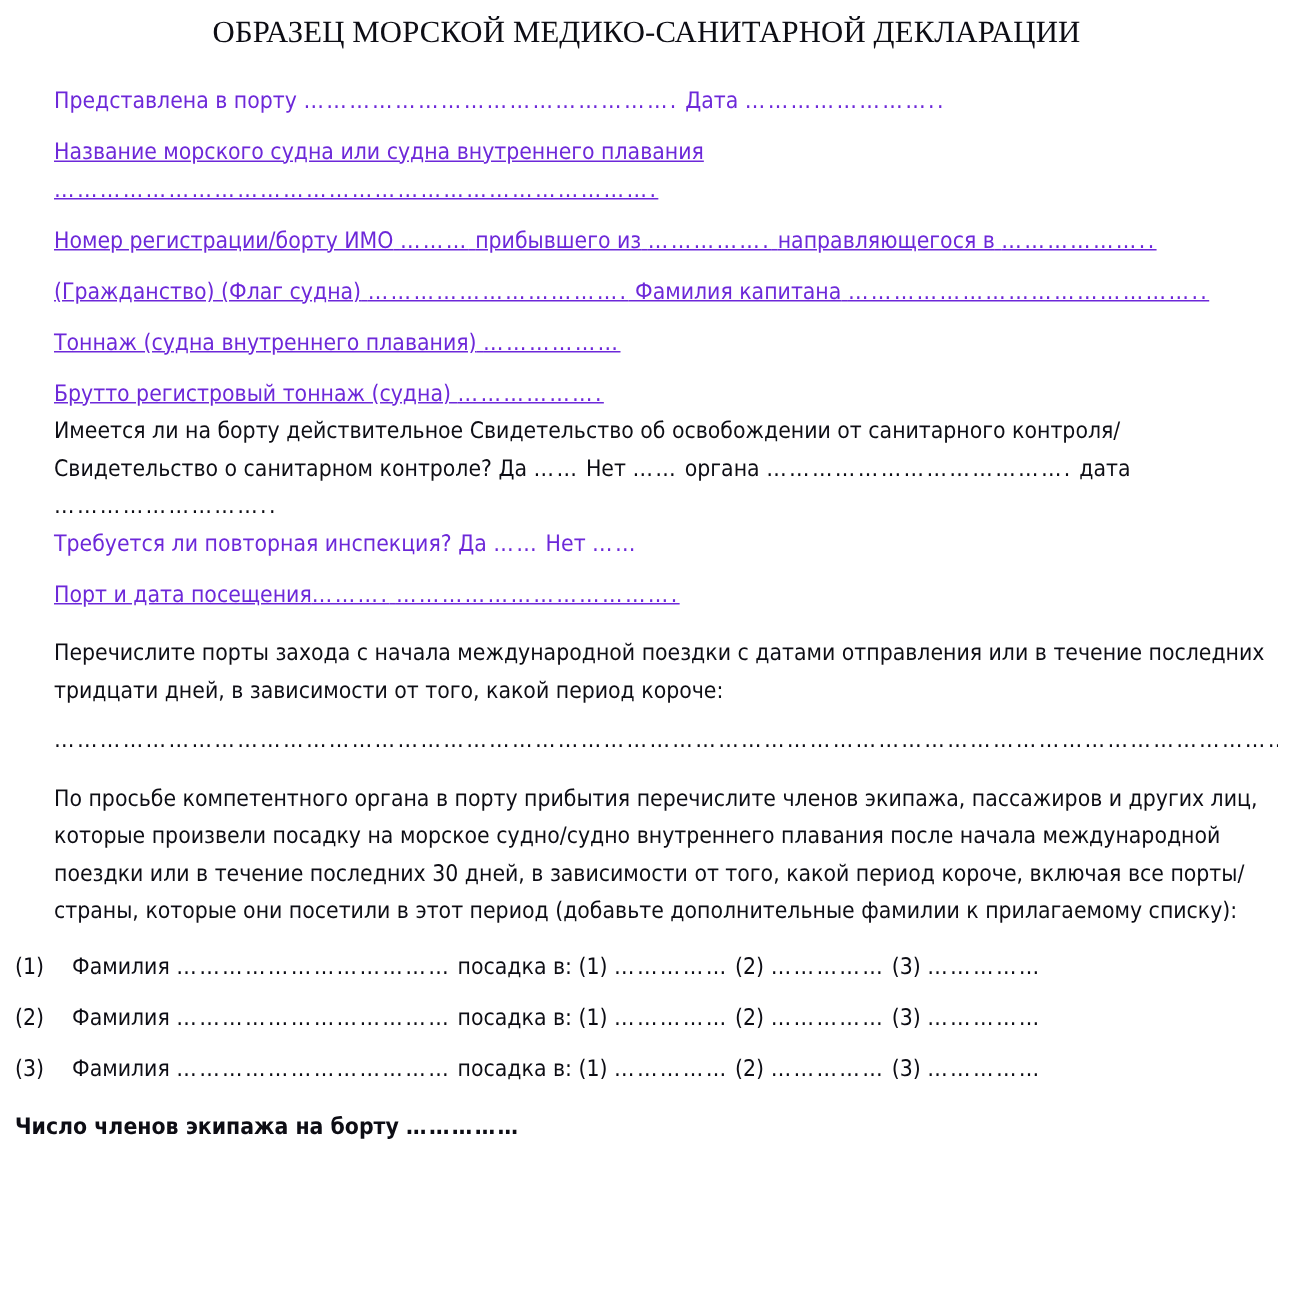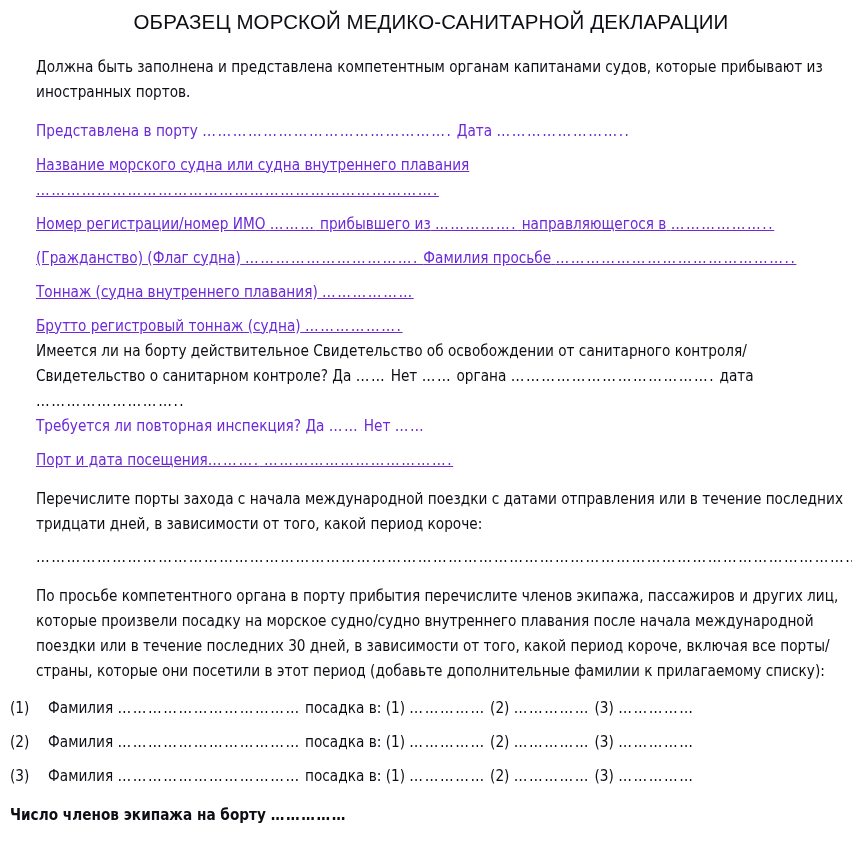--- a/index.html
+++ b/index.html
@@ -21,21 +21,21 @@
   .page {
     position: relative;
     width: 862px;
     height: 867px;
     box-sizing: border-box;
     padding: 0;
   }
 
   
   .doc-title {
-    font-family: Liberation Sans, sans-serif;
+    font-family: Liberation Serif, serif;
     font-size: 20.5px;
     font-weight: 400;
     letter-spacing: 0.1px;
     text-align: center;
     color: #0d0d14;
     margin: 0;
     padding: 12px 0 0 0;
     line-height: 1.0;
     white-space: nowrap;
   }
@@ -130,47 +130,46 @@
 </style>
 </head>
 <body>
 
 <div class="page">
 
   <h1 class="doc-title">ОБРАЗЕЦ МОРСКОЙ МЕДИКО-САНИТАРНОЙ ДЕКЛАРАЦИИ</h1>
 
   <div class="body-block">
 
-    <p class="para">Должна быть заполнена и представлена компетентным органам капитанами судов, которые прибывают из иностранных портов.</p>
 
     <p class="line gap-sm">
       <span>Представлена в порту</span>
       <span class="dots">………………………………………….</span>
       <span>Дата</span>
       <span class="dots">……………………..</span>
     </p>
 
     <p class="line">
       <span>Название морского судна или судна внутреннего плавания</span>
       <span class="dots">…………………………………………………………………….</span>
     </p>
 
     <p class="line">
-      <span>Номер регистрации/номер ИМО</span>
+      <span>Номер регистрации/борту ИМО</span>
       <span class="dots">………</span>
       <span>прибывшего из</span>
       <span class="dots">…………….</span>
       <span>направляющегося в</span>
       <span class="dots">………………..</span>
     </p>
 
     <p class="line">
       <span>(Гражданство) (Флаг судна)</span>
       <span class="dots">…………………………….</span>
-      <span>Фамилия просьбе</span>
+      <span>Фамилия капитана</span>
       <span class="dots">………………………………………..</span>
     </p>
 
     <p class="line">
       <span>Тоннаж (судна внутреннего плавания)</span>
       <span class="dots">………………</span>
     </p>
 
     <p class="line">
       <span>Брутто регистровый тоннаж (судна)</span>

